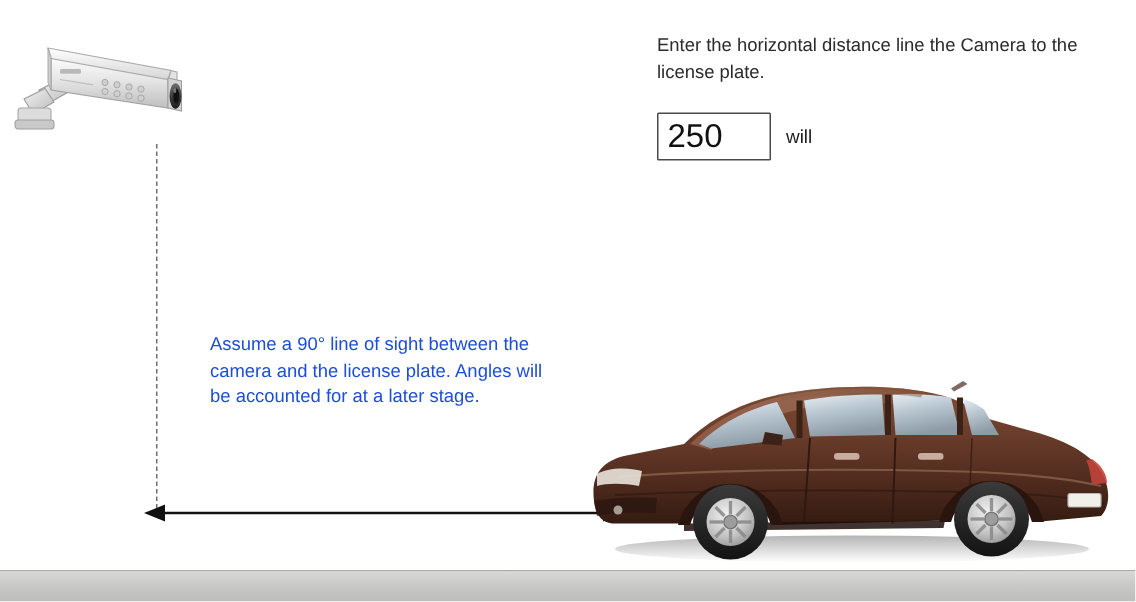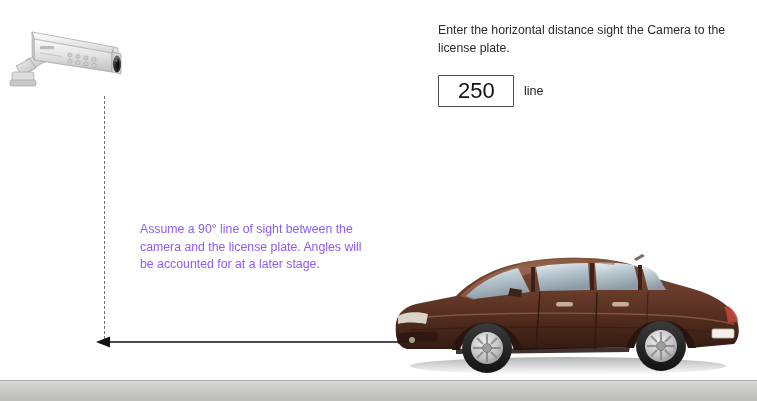--- a/index.html
+++ b/index.html
@@ -67,21 +67,21 @@
   }
 
   
   .note {
     position: absolute;
     left: 140px;
     top: 221px;
     width: 225px;
     font-size: 12.3px;
     line-height: 17.5px;
-    color: #8b5cf6;
+    color: #1d4ed8;
   }
 
   
   .panel {
     position: absolute;
     left: 438px;
     top: 22px;
     width: 305px;
   }
   .panel-title {
@@ -106,21 +106,21 @@
   .distance-input {
     width: 76px;
     height: 32px;
     box-sizing: border-box;
     border: 1px solid #4a4a4a;
     border-radius: 1px;
     background: #ffffff;
     font-family: "Liberation Sans", sans-serif;
     font-size: 22px;
     color: #111111;
-    padding: 0 4px 0 19px;
+    padding: 0 4px 0 6px;
     outline: none;
   }
   .unit-label {
     font-size: 12.6px;
     color: #1d1d1d;
     margin-left: 10px;
   }
 
   
   .car-wrap {
@@ -332,20 +332,20 @@
         <line x1="275" y1="120" x2="281" y2="126"></line>
         <line x1="281" y1="106" x2="275" y2="112"></line>
         <line x1="267" y1="120" x2="261" y2="126"></line>
       </g>
 
       <path d="M244 29 L252 24 L255 26 L246 31 Z" fill="#4a2b1e" opacity="0.7"></path>
     </svg>
   </div>
 
   <div class="panel">
-    <p class="panel-instructions">Enter the horizontal distance sight the Camera to the license plate.</p>
+    <p class="panel-instructions">Enter the horizontal distance line the Camera to the license plate.</p>
     <div class="field-row">
       <input class="distance-input" type="text" value="250" style="">
-      <span class="unit-label">line</span>
+      <span class="unit-label">will</span>
     </div>
   </div>
 
 </div>
 
 </body></html>

